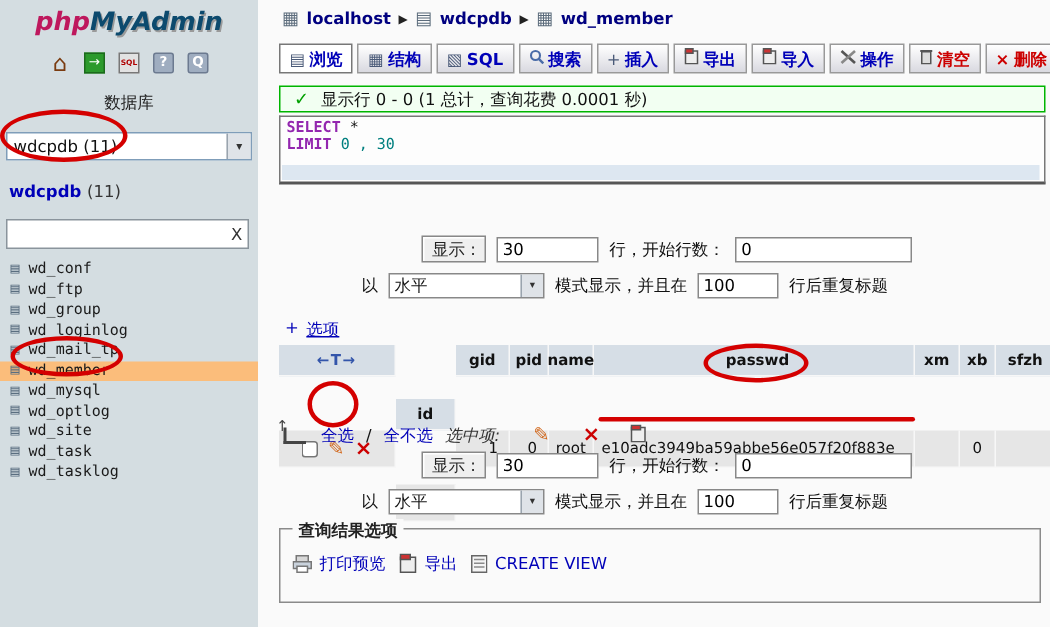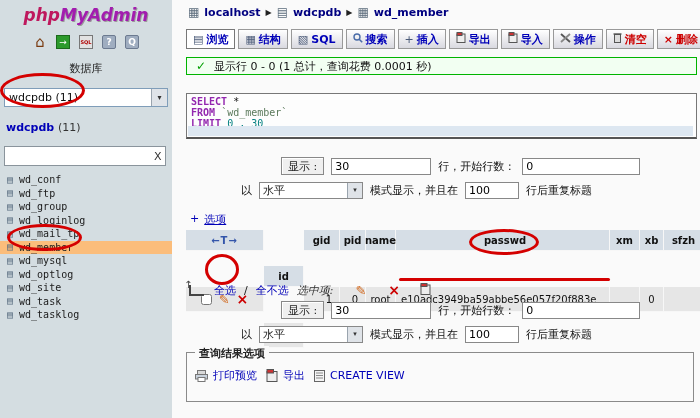--- a/index.html
+++ b/index.html
@@ -3,21 +3,21 @@
 <meta charset="utf-8">
 <style>
   * { margin:0; padding:0; box-sizing:border-box; }
   body { font-family:"DejaVu Sans", sans-serif; }
   #app { position:relative; width:700px; height:418px; background:#fafafa; overflow:hidden; font-size:11px; color:#111; }
 
   
   #sidebar { position:absolute; left:0; top:0; width:172px; height:418px; background:#d4dde1; }
   .logo { text-align:center; padding-top:5px; font-size:17px; font-weight:bold; font-style:italic; letter-spacing:0; }
   .logo .php { color:#be185d; }
-  .logo .myadmin { color:#a21caf; text-shadow:1px 1px 0 #9a9a9a; }
+  .logo .myadmin { color:#0c4a6e; text-shadow:1px 1px 0 #9a9a9a; }
   .side-icons { display:flex; justify-content:center; gap:9px; margin-top:9px; align-items:center; height:16px; }
   .sicon { width:14px; height:14px; display:flex; align-items:center; justify-content:center; font-size:12px; cursor:pointer; }
   .sicon.home { color:#7a3b10; font-size:15px; }
   .sicon.exit { background:#2c9a2c; color:#fff; font-size:9px; border:1px solid #1c6a1c; }
   .sicon.sqlwin { background:#e2e2e2; border:1px solid #777; color:#b00000; font-size:5px; font-weight:bold; }
   .sicon.help, .sicon.querywin { background:#9fadc0; border:1px solid #6c7a90; border-radius:2px; color:#fff; font-weight:bold; font-size:9px; }
   .db-label { text-align:center; margin-top:11px; color:#222; }
   .db-select { position:absolute; left:4px; top:88px; width:164px; height:19px; background:#fff; border:1px solid #7f9db9; display:flex; align-items:center; cursor:pointer; }
   .db-select .val { flex:1; padding-left:4px; font-size:11px; color:#111; }
   .db-select .arrow-btn { width:16px; height:100%; background:#dfe3e8; border-left:1px solid #9aa4ae; display:flex; align-items:center; justify-content:center; font-size:8px; color:#333; }
@@ -42,33 +42,33 @@
   .tabs { position:absolute; left:0; top:29px; display:flex; gap:3px; width:520px; }
   .tab { display:flex; align-items:center; gap:3px; height:20px; padding:0 6px; border:1px solid #999; background:linear-gradient(#ffffff,#d9d9e0); font-weight:bold; color:#0000b8; cursor:pointer; white-space:nowrap; }
   .tab.active { background:#fff; border-color:#777; }
   .tab .ticn { font-size:11px; color:#4a5a78; font-weight:normal; }
   .tab.danger { color:#cc0000; }
   .tab.danger .ticn { color:#b03030; }
 
   .message { position:absolute; left:0; top:57px; width:511px; height:18px; border:1px solid #00b400; background:#f2fff2; display:flex; align-items:center; gap:8px; padding-left:9px; color:#111; }
   .message .chk { color:#00a000; font-weight:bold; font-size:12px; }
 
-  .sqlbox { position:absolute; left:0; top:93px; width:511px; height:46px; border:1px solid #777; border-bottom:2px solid #555; background:#fdfdfd; font-family:"DejaVu Sans Mono", monospace; font-size:10px; line-height:11px; padding:2px 4px; }
+  .sqlbox { position:absolute; left:0; top:77px; width:511px; height:46px; border:1px solid #777; border-bottom:2px solid #555; background:#fdfdfd; font-family:"DejaVu Sans Mono", monospace; font-size:10px; line-height:11px; padding:2px 4px; }
   .sqlbox .kw { color:#9327af; font-weight:bold; }
   .sqlbox .tbl { color:#5c7a5c; }
   .sqlbox .num { color:#007f7f; }
   .sql-strip { position:absolute; left:1px; bottom:1px; width:505px; height:10px; background:#dde7f1; }
 
   .ctrl { position:absolute; left:17px; width:511px; }
   .ctrl-row { display:flex; align-items:center; gap:7px; height:20px; }
   .ctrl-row.r1 { margin-left:78px; }
   .ctrl-row.r2 { margin-left:38px; margin-top:4px; }
   .btn { height:18px; border:1px solid #888; background:#efefef; box-shadow:inset 1px 1px 0 #fff; padding:0 6px; font-size:11px; cursor:pointer; color:#222; display:flex; align-items:center; }
   .tin { height:17px; border:1px solid #888; background:#fff; padding:0 3px; font-size:11px; font-family:"DejaVu Sans", sans-serif; }
-  .tin.w-rows { width:100px; }
+  .tin.w-rows { width:68px; }
   .tin.w-start { width:118px; }
   .tin.w-rep { width:54px; }
   .selbox { width:104px; height:17px; border:1px solid #888; background:#fff; display:flex; align-items:center; cursor:pointer; }
   .selbox .val { flex:1; padding-left:3px; }
   .selbox .arrow-btn { width:15px; height:100%; background:#dfe3e8; border-left:1px solid #9aa4ae; display:flex; align-items:center; justify-content:center; font-size:7px; color:#333; }
 
   .options-link { position:absolute; left:4px; top:212px; color:#0000b8; cursor:pointer; display:flex; gap:5px; }
   .options-link .lbl { text-decoration:underline; }
 
   .grid { position:absolute; left:0; top:230px; }
@@ -251,21 +251,20 @@
         </div>
     </div>
 
     <div class="message">
       <span class="chk">✓</span>
       <span>显示行 0 - 0 (1 总计，查询花费 0.0001 秒)</span>
     </div>
 
     <div class="sqlbox">
       <div><span class="kw">SELECT</span> <span>*</span></div>
-      <div><span class="kw">FROM</span> <span class="tbl">`wd_member`</span></div>
       <div><span class="kw">LIMIT</span> <span class="num">0 , 30</span></div>
       <div class="sql-strip"></div>
     </div>
 
     <div class="ctrl c1">
       <div class="ctrl-row r1">
         <span class="btn">显示 :</span>
         <input class="tin w-rows" value="30" style="">
         <span>行，开始行数：</span>
         <input class="tin w-start" value="0" style="">

